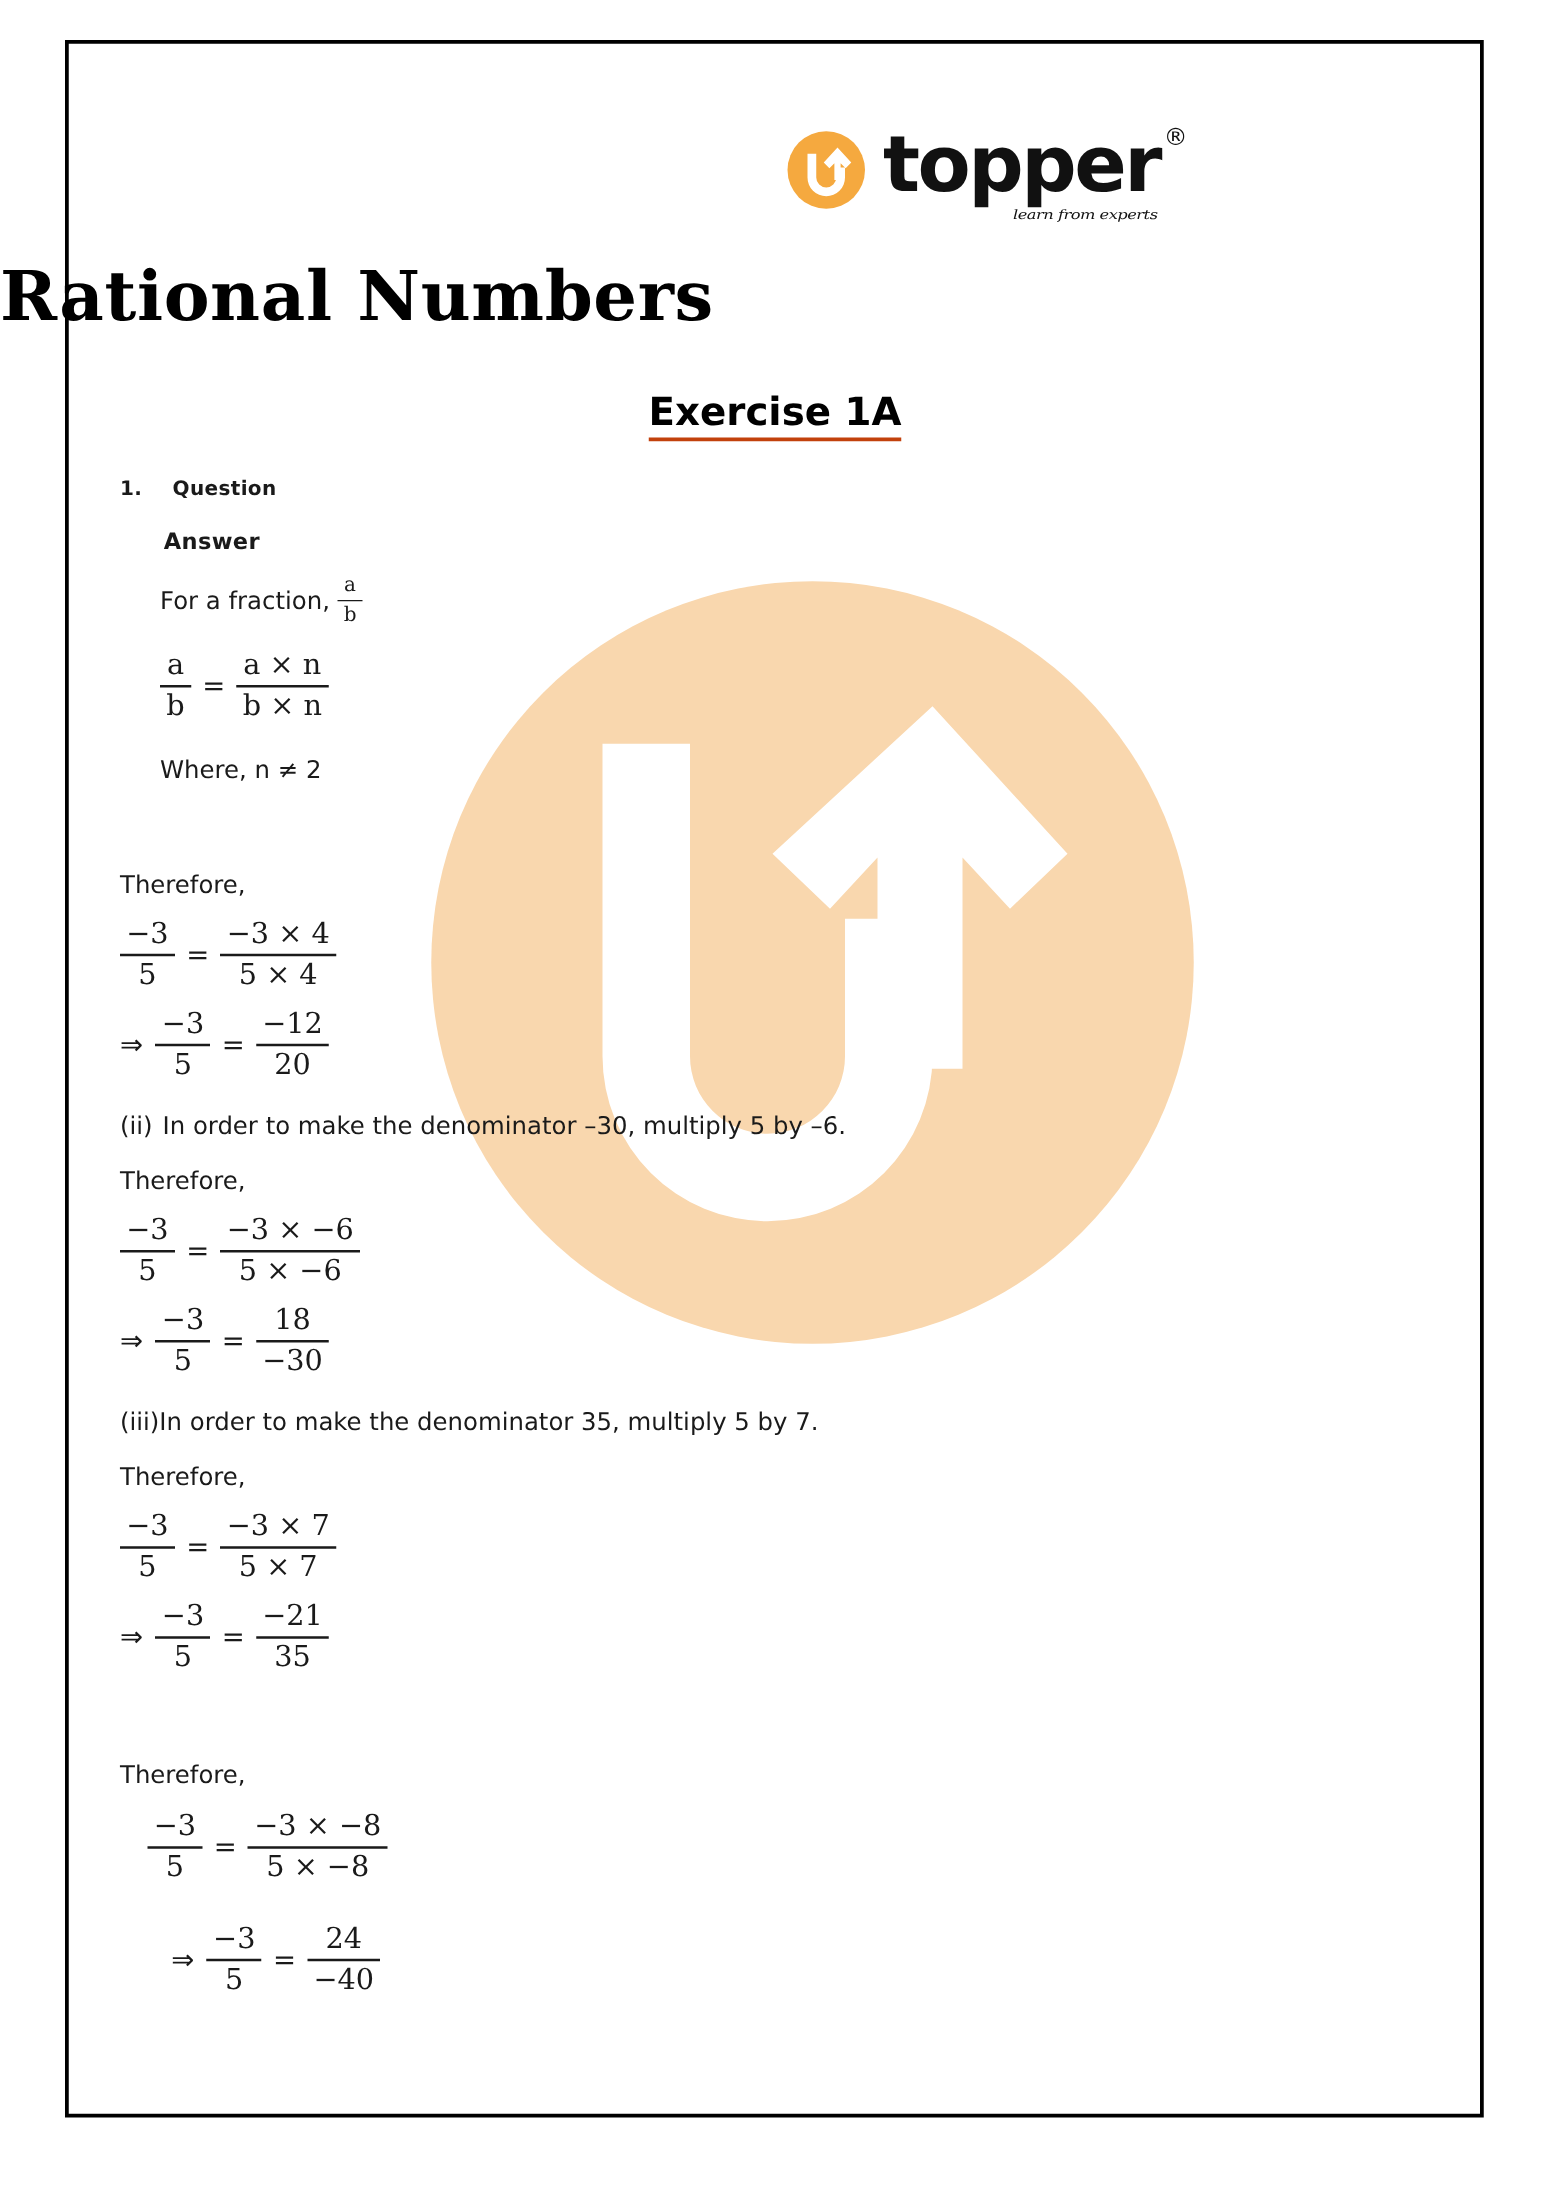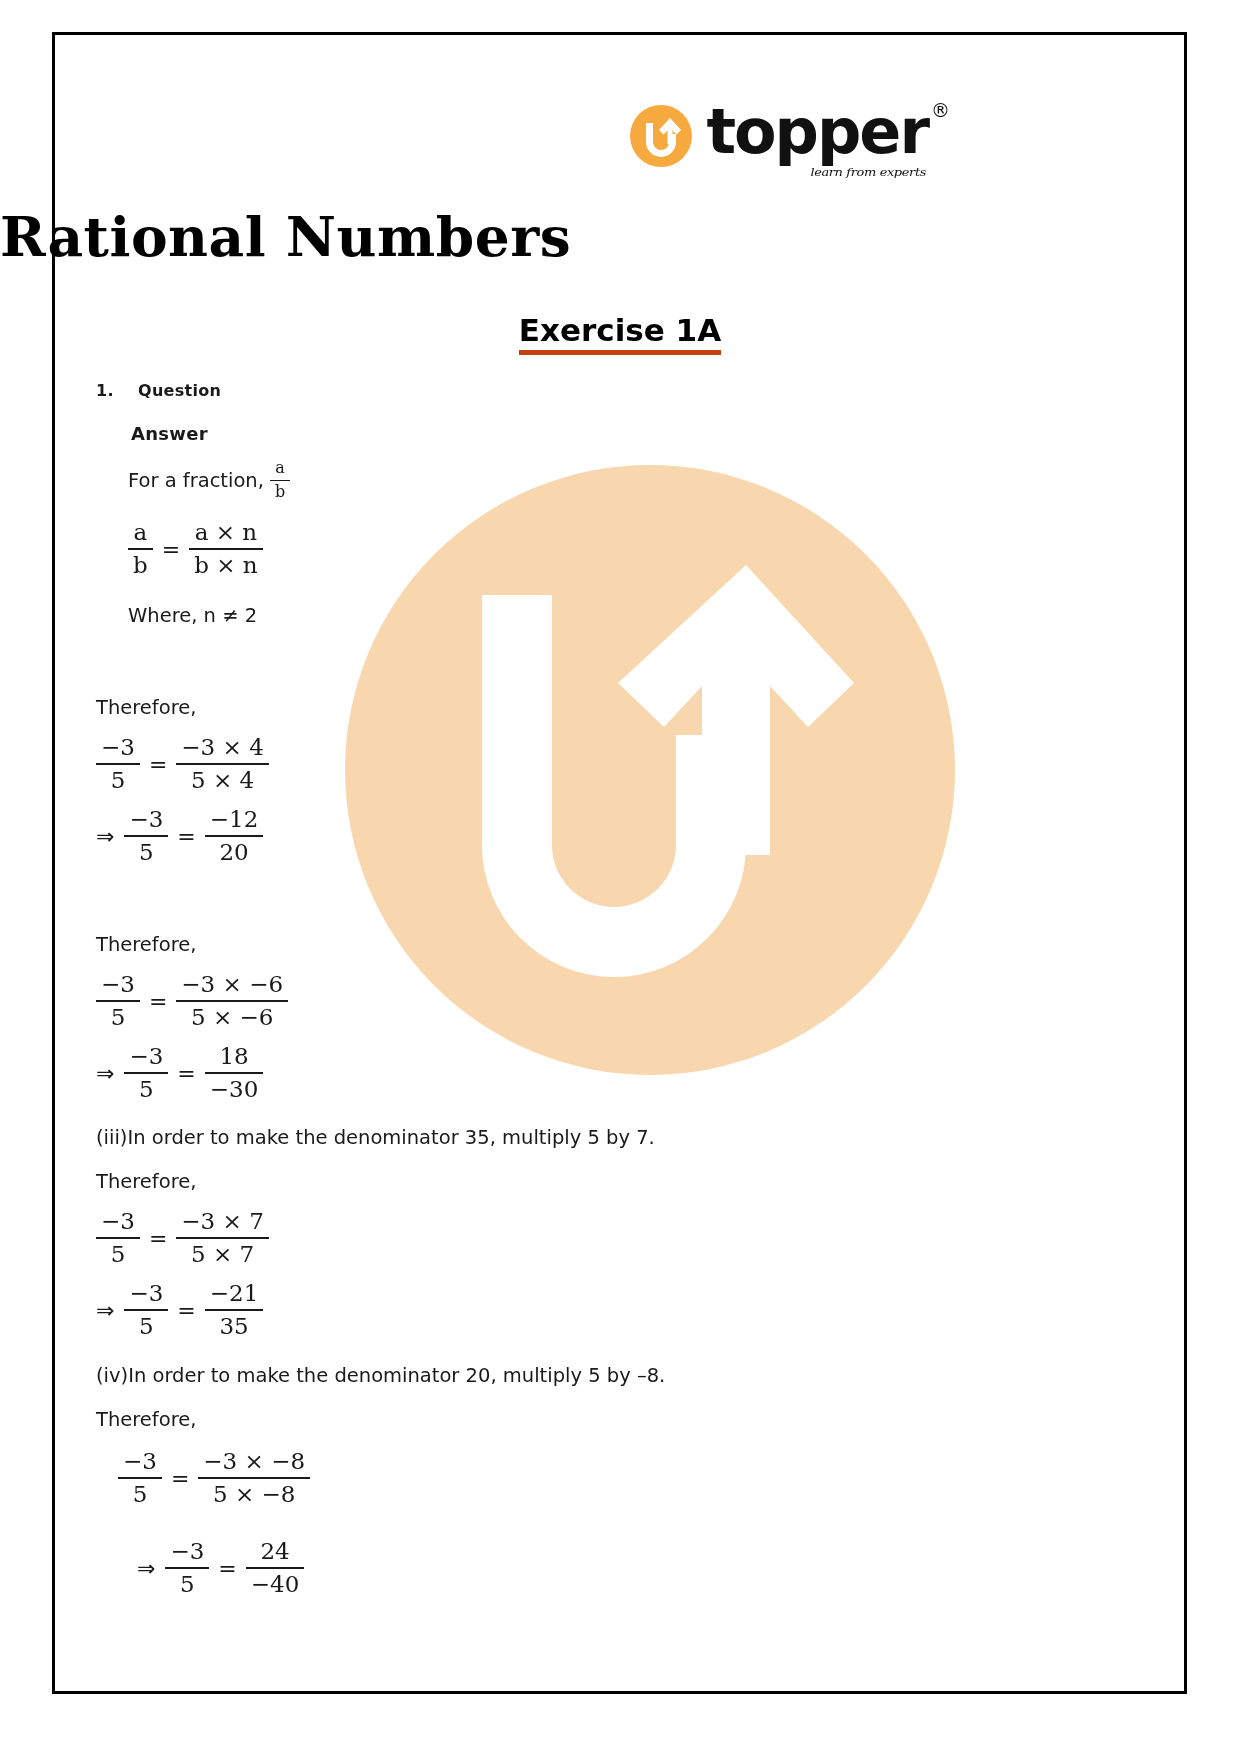--- a/index.html
+++ b/index.html
@@ -139,21 +139,21 @@
     left: 0;
     top: 268px;
     width: 1240px;
     text-align: center;
     font-family: "DejaVu Sans", sans-serif;
     font-weight: bold;
     font-size: 31px;
     color: #000000;
   }
   .exercise-title span {
-    border-bottom: 5px solid #c2410c;
+    border-bottom: 3px solid #c2410c;
     padding-bottom: 2px;
   }
 
   
   .q-row {
     position: absolute;
     left: 96px;
     top: 337px;
     font-weight: bold;
     font-size: 16px;
@@ -321,20 +321,23 @@
         <span class="den">5</span>
       </span>
       <span class="op">=</span>
       <span class="frac">
         <span class="num">−12</span>
         <span class="bar"></span>
         <span class="den">20</span>
       </span>
     </div>
 
+    <div class="tline flush" style="top:845px;">
+      <span class="marker">(ii)</span><span>In order to make the denominator –30, multiply 5 by –6.</span>
+    </div>
     <div class="tline flush" style="top:889px;">Therefore,</div>
 
     <div class="mathline" style="left:96px; top:927px;">
       <span class="frac">
         <span class="num">−3</span>
         <span class="bar"></span>
         <span class="den">5</span>
       </span>
       <span class="op">=</span>
       <span class="frac">
@@ -386,23 +389,20 @@
         <span class="den">5</span>
       </span>
       <span class="op">=</span>
       <span class="frac">
         <span class="num">−21</span>
         <span class="bar"></span>
         <span class="den">35</span>
       </span>
     </div>
 
-    <div class="tline flush" style="top:1320px;">
-      <span class="marker tight">(iv)</span><span>In order to make the denominator 20, multiply 5 by –8.</span>
-    </div>
     <div class="tline flush" style="top:1364px;">Therefore,</div>
 
     <div class="mathline" style="left:118px; top:1404px;">
       <span class="frac">
         <span class="num">−3</span>
         <span class="bar"></span>
         <span class="den">5</span>
       </span>
       <span class="op">=</span>
       <span class="frac">

